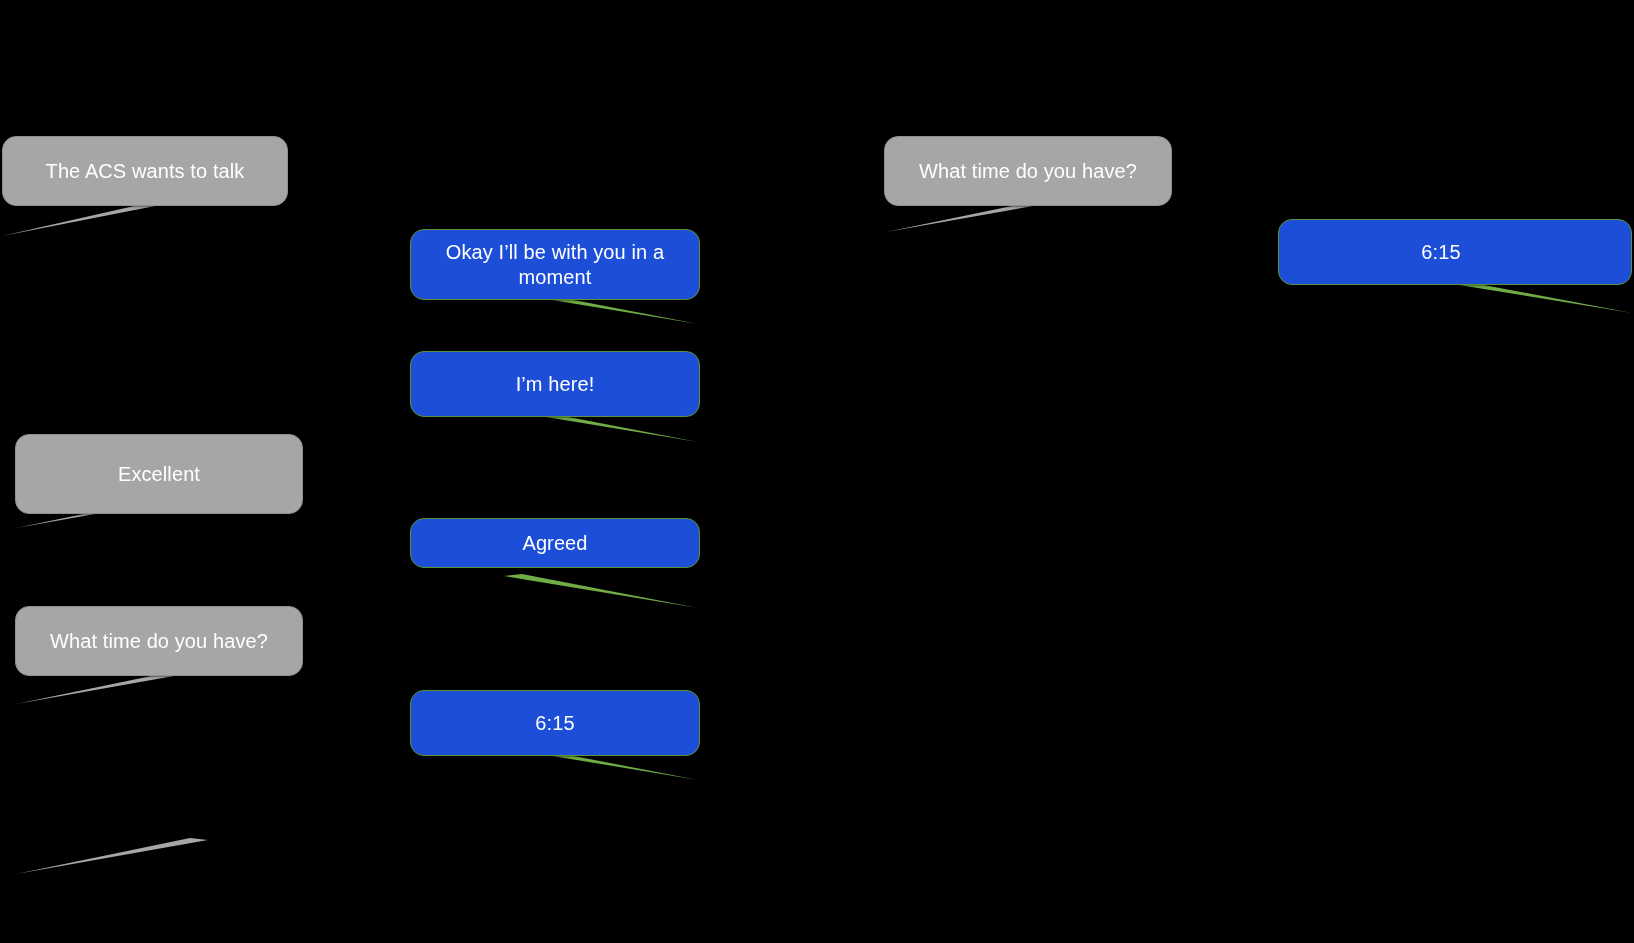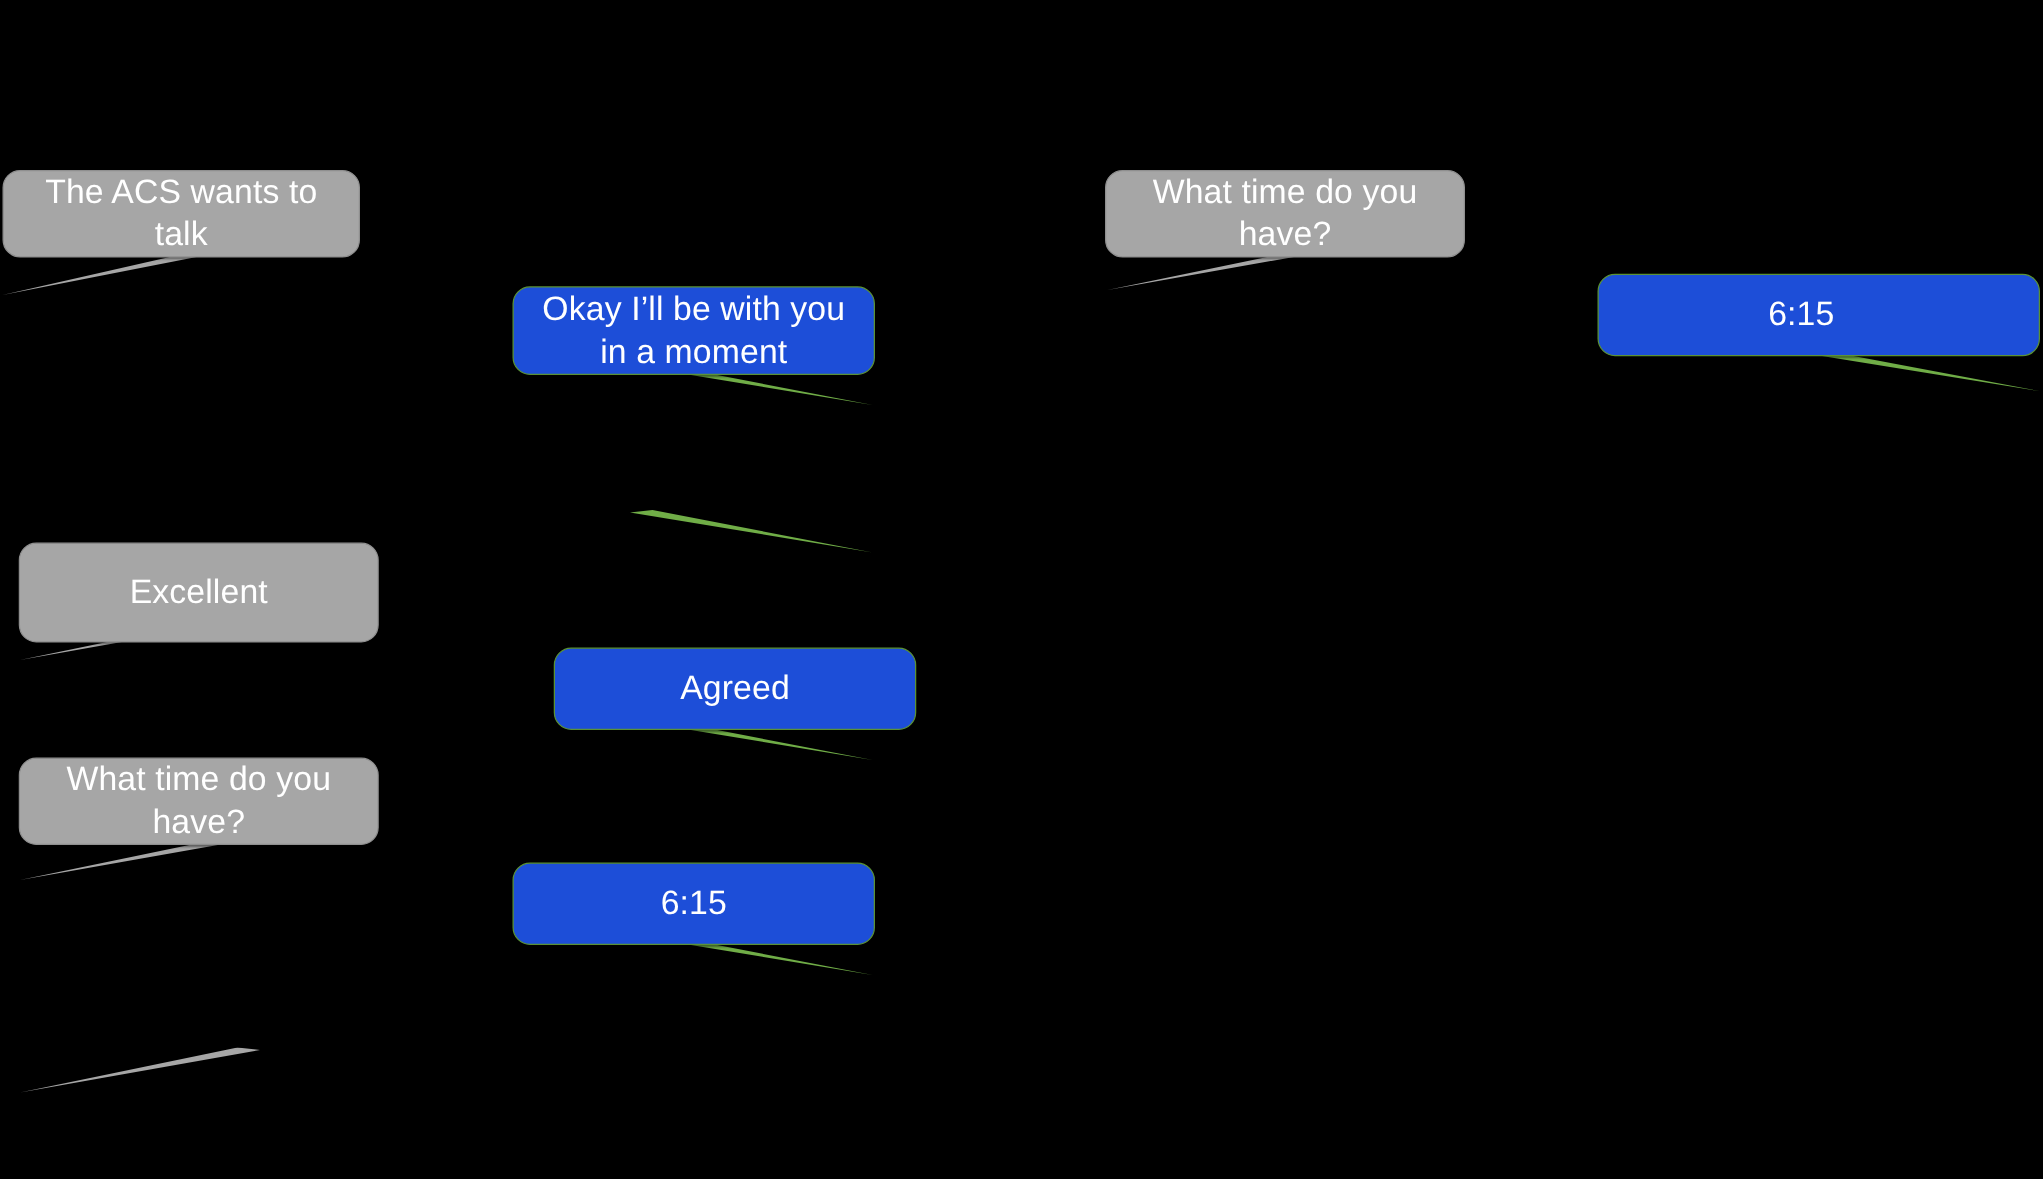--- a/index.html
+++ b/index.html
@@ -28,21 +28,21 @@
   
   .bubble {
     position: absolute;
     box-sizing: border-box;
     border-radius: 14px;
     display: flex;
     align-items: center;
     justify-content: center;
     text-align: center;
     color: #FFFFFF;
-    font-size: 27px;
+    font-size: 20px;
     line-height: 1.25;
     letter-spacing: 0.1px;
     padding: 4px 14px;
     z-index: 2;
   }
 
   .bubble .txt {
     display: block;
     width: 100%;
     white-space: pre-line;
@@ -102,25 +102,28 @@
   <svg class="tail" style="left:500px; top:290px; width:200px; height:36px;" viewBox="0 0 200 36">
     <polygon points="22,0 4,2 198,34" fill="#70AD47"></polygon>
   </svg>
   <div class="bubble green" style="left:410px; top:229px; width:290px; height:71px;">
     <span class="txt">Okay I’ll be with you in a moment</span>
   </div>
 
   <svg class="tail" style="left:500px; top:408px; width:200px; height:36px;" viewBox="0 0 200 36">
     <polygon points="22,0 4,2 198,34" fill="#70AD47"></polygon>
   </svg>
+  <div class="bubble green" style="left:410px; top:351px; width:290px; height:66px;">
+    <span class="txt">I’m here!</span>
+  </div>
 
   <svg class="tail" style="left:500px; top:574px; width:200px; height:36px;" viewBox="0 0 200 36">
     <polygon points="22,0 4,2 198,34" fill="#70AD47"></polygon>
   </svg>
-  <div class="bubble green" style="left:410px; top:518px; width:290px; height:66px;margin-left:33px;">
+  <div class="bubble green" style="left:410px; top:518px; width:290px; height:50px;">
     <span class="txt">Agreed</span>
   </div>
 
   <svg class="tail" style="left:500px; top:746px; width:200px; height:36px;" viewBox="0 0 200 36">
     <polygon points="22,0 4,2 198,34" fill="#70AD47"></polygon>
   </svg>
   <div class="bubble green" style="left:410px; top:690px; width:290px; height:66px;">
     <span class="txt">6:15</span>
   </div>
 

